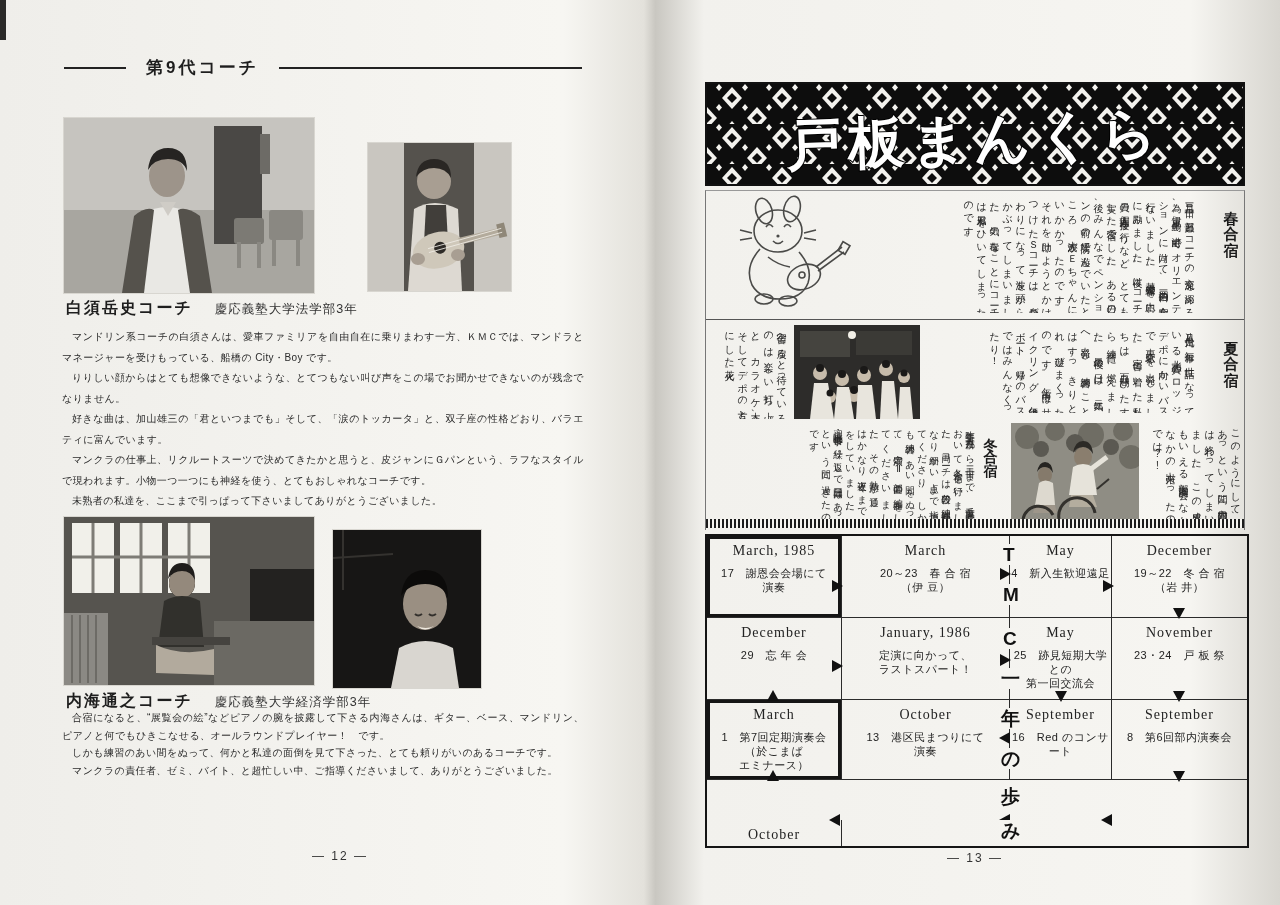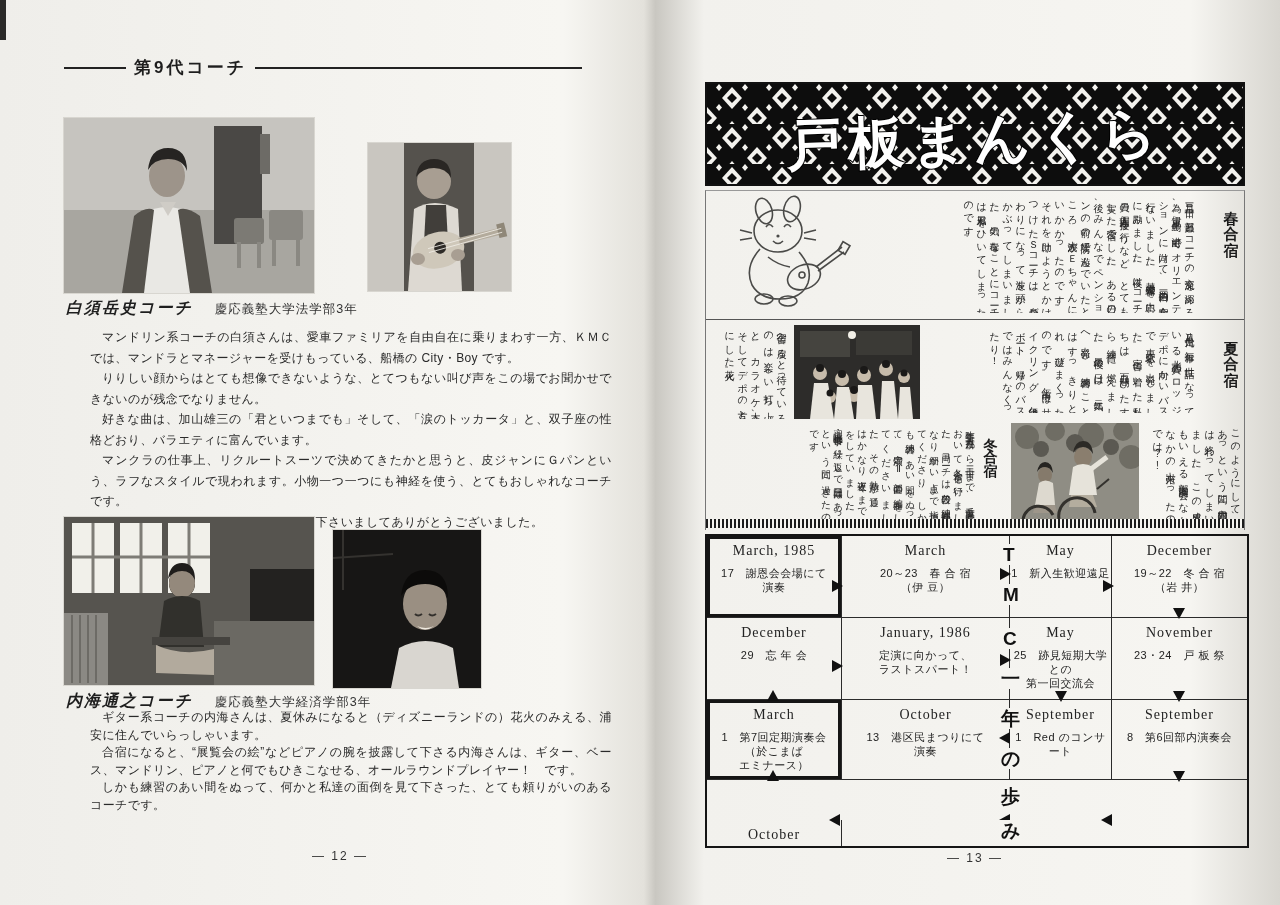--- a/index.html
+++ b/index.html
@@ -11,31 +11,31 @@
   .corner-mark{position:absolute;left:0;top:0;width:6px;height:40px;background:#2a2a28;}
 
   
   .abs{position:absolute;}
   .v{writing-mode:vertical-rl;text-orientation:upright;font-size:10px;line-height:13px;
      letter-spacing:1px;color:#252525;overflow:hidden;text-align:justify;}
   .vlabel{writing-mode:vertical-rl;text-orientation:upright;font-size:15px;font-weight:bold;
      letter-spacing:15px;color:#1a1a1a;padding-top:4px;}
 
   
-  .lp-header{left:64px;top:56px;width:518px;display:flex;align-items:center;gap:4px;}
+  .lp-header{left:64px;top:56px;width:518px;display:flex;align-items:center;gap:16px;}
   .lp-header .rule{height:0;border-top:2px solid #222;}
   .lp-header .rule.short{width:62px;}
   .lp-header .rule.long{flex:1;}
   .lp-header .title{font-size:17px;font-weight:bold;letter-spacing:3px;padding:0 4px;white-space:nowrap;}
   .photo{position:absolute;background:#b8b6b1;box-shadow:0 0 0 1px #d8d6d0;}
   .photo svg{display:block;}
   .name-row{display:flex;align-items:baseline;gap:22px;}
-  .coach-name{font-size:16px;font-weight:600;letter-spacing:2px;font-style:italic;}
+  .coach-name{font-size:16px;font-weight:600;letter-spacing:2px;}
   .coach-affil{font-size:12.5px;letter-spacing:1px;color:#333;}
-  .body-text{font-size:12px;text-align:justify;color:#2a2a2a;letter-spacing:0.4px;margin-left:28px;}
+  .body-text{font-size:10px;text-align:justify;color:#2a2a2a;letter-spacing:0.4px;}
   .body-text p{margin:0;text-indent:1em;}
   .bt1{line-height:20.5px;}
   .bt2{line-height:17.5px;}
   .pagenum{font-size:12px;letter-spacing:2px;color:#333;text-align:center;}
 
   
   .rp-header{left:700px;top:52px;width:545px;display:flex;align-items:baseline;font-size:12px;color:#333;margin-top:32px;}
   .rp-header .c{flex:1;text-align:center;letter-spacing:13px;font-size:13px;color:#444;}
   .rp-header .r{letter-spacing:1px;}
 
@@ -190,23 +190,23 @@
         <path d="M58 158 L66 118 Q92 104 120 118 L126 158 Z" fill="#d9d6d0"></path>
       </svg>
     </div>
 
     <div class="abs name-row" style="left:66px;top:691px;">
       <span class="coach-name">内海通之コーチ</span>
       <span class="coach-affil">慶応義塾大学経済学部3年</span>
     </div>
 
     <div class="abs body-text bt2" style="left:62px;top:709px;width:522px;">
-      <p>ギター系コーチの内海さんは、夏休みになると（ディズニーランドの）花火のみえる、浦安に住んでいらっしゃいます。</p>
       <p>合宿になると、“展覧会の絵”などピアノの腕を披露して下さる内海さんは、ギター、ベース、マンドリン、ピアノと何でもひきこなせる、オールラウンドプレイヤー！　です。</p>
       <p>しかも練習のあい間をぬって、何かと私達の面倒を見て下さった、とても頼りがいのあるコーチです。</p>
+      <p>マンクラの責任者、ゼミ、バイト、と超忙しい中、ご指導くださいまして、ありがとうございました。</p>
     </div>
 
     <div class="abs pagenum" style="left:245px;top:849px;width:190px;">— 12 —</div>
   </div>
 
   <div>
 
     <div class="abs rp-header">
       <span>（瓦版）</span>
       <span class="c">戸板まんくら</span>
@@ -350,21 +350,21 @@
             <span class="evt">17　謝恩会会場にて
 演奏</span>
           </div>
         <div class="cell">
             <span class="month">March</span>
             <span class="evt">20～23　春 合 宿
 （伊 豆）</span>
           </div>
         <div class="cell">
             <span class="month">May</span>
-            <span class="evt">1　新入生歓迎遠足</span>
+            <span class="evt">4　新入生歓迎遠足</span>
           </div>
 
         <div class="cell">
             <span class="month">December</span>
             <span class="evt">19～22　冬 合 宿
 （岩 井）</span>
           </div>
         <div class="cell">
             <span class="month">December</span>
             <span class="evt">29　忘 年 会</span>
@@ -391,21 +391,21 @@
 エミナース）</span>
           </div>
 
         <div class="cell">
             <span class="month">October</span>
             <span class="evt">13　港区民まつりにて
 演奏</span>
           </div>
         <div class="cell">
             <span class="month">September</span>
-            <span class="evt">1　Red のコンサート</span>
+            <span class="evt">16　Red のコンサート</span>
           </div>
         <div class="cell">
             <span class="month">September</span>
             <span class="evt">8　第6回部内演奏会</span>
           </div>
         <div class="cell">
             <span class="month">October</span>
             <span class="evt">19～25　夏 合 宿
 （北志賀）</span>
           </div>

